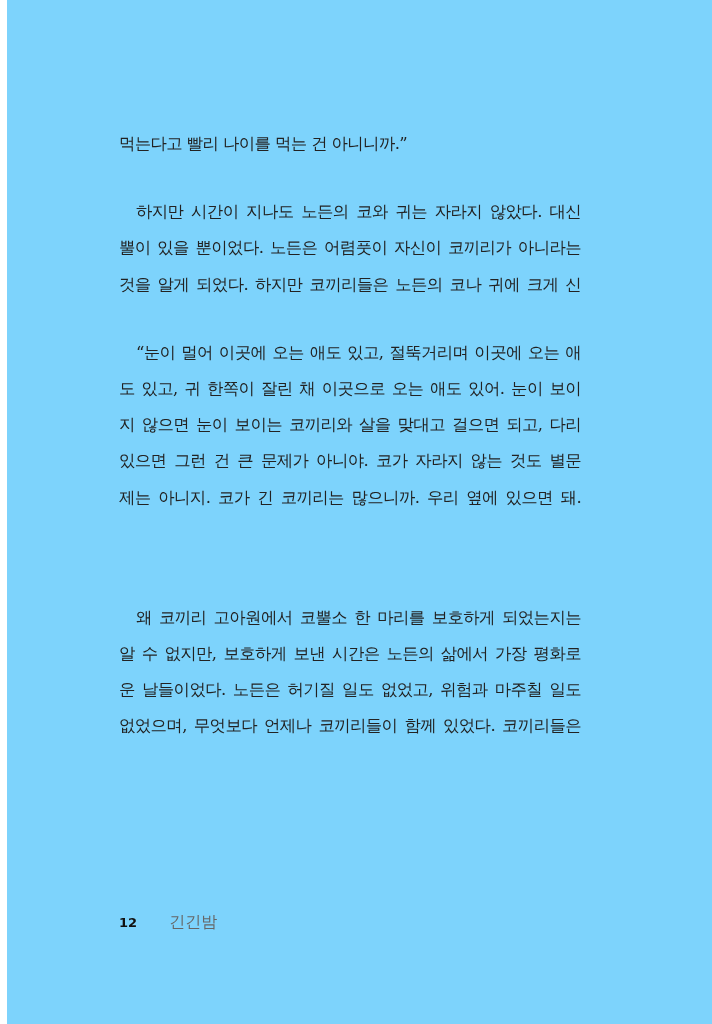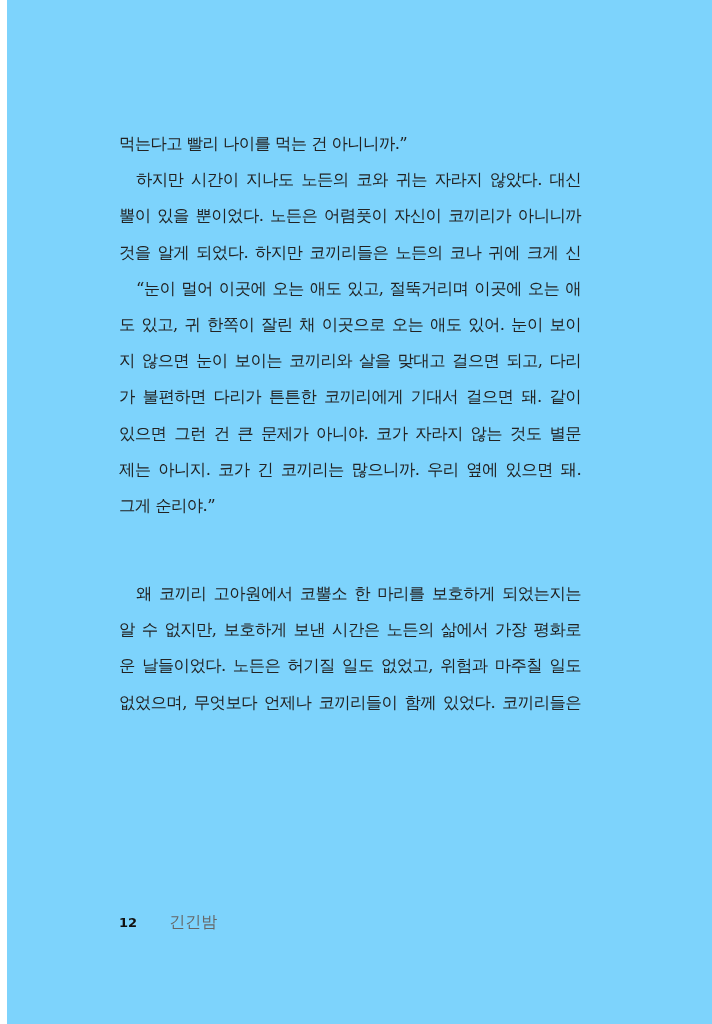--- a/index.html
+++ b/index.html
@@ -36,20 +36,21 @@
       white-space: nowrap;
       letter-spacing: -0.6px;
       text-align: justify;
       text-align-last: justify;
     }
     .line.last {
       text-align-last: left;
     }
     .line.indent {
       padding-left: 17px;
+      margin-top: 32px;
     }
     .para-gap {
       display: block;
       height: 52px;
     }
     .footer {
       position: absolute;
       left: 112px;
       top: 912px;
       font-family: "DejaVu Sans", "Liberation Sans", sans-serif;
@@ -71,32 +72,30 @@
 
 <div class="page">
   <div class="text-block">
 
     <div>
       <span class="line last">먹는다고 빨리 나이를 먹는 건 아니니까.”</span>
     </div>
 
     <div>
       <span class="line indent">하지만 시간이 지나도 노든의 코와 귀는 자라지 않았다. 대신</span>
-      <span class="line">뿔이 있을 뿐이었다. 노든은 어렴풋이 자신이 코끼리가 아니니까</span>
+      <span class="line">뿔이 있을 뿐이었다. 노든은 어렴풋이 자신이 코끼리가 아니라는</span>
       <span class="line">것을 알게 되었다. 하지만 코끼리들은 노든의 코나 귀에 크게 신</span>
     </div>
 
     <div>
       <span class="line indent">“눈이 멀어 이곳에 오는 애도 있고, 절뚝거리며 이곳에 오는 애</span>
       <span class="line">도 있고, 귀 한쪽이 잘린 채 이곳으로 오는 애도 있어. 눈이 보이</span>
       <span class="line">지 않으면 눈이 보이는 코끼리와 살을 맞대고 걸으면 되고, 다리</span>
-      <span class="line">가 불편하면 다리가 튼튼한 코끼리에게 기대서 걸으면 돼. 같이</span>
       <span class="line">있으면 그런 건 큰 문제가 아니야. 코가 자라지 않는 것도 별문</span>
       <span class="line">제는 아니지. 코가 긴 코끼리는 많으니까. 우리 옆에 있으면 돼.</span>
-      <span class="line last">그게 순리야.”</span>
     </div>
 
     <span class="para-gap"></span>
 
 
     <div>
       <span class="line indent">왜 코끼리 고아원에서 코뿔소 한 마리를 보호하게 되었는지는</span>
       <span class="line">알 수 없지만, 보호하게 보낸 시간은 노든의 삶에서 가장 평화로</span>
       <span class="line">운 날들이었다. 노든은 허기질 일도 없었고, 위험과 마주칠 일도</span>
       <span class="line">없었으며, 무엇보다 언제나 코끼리들이 함께 있었다. 코끼리들은</span>

